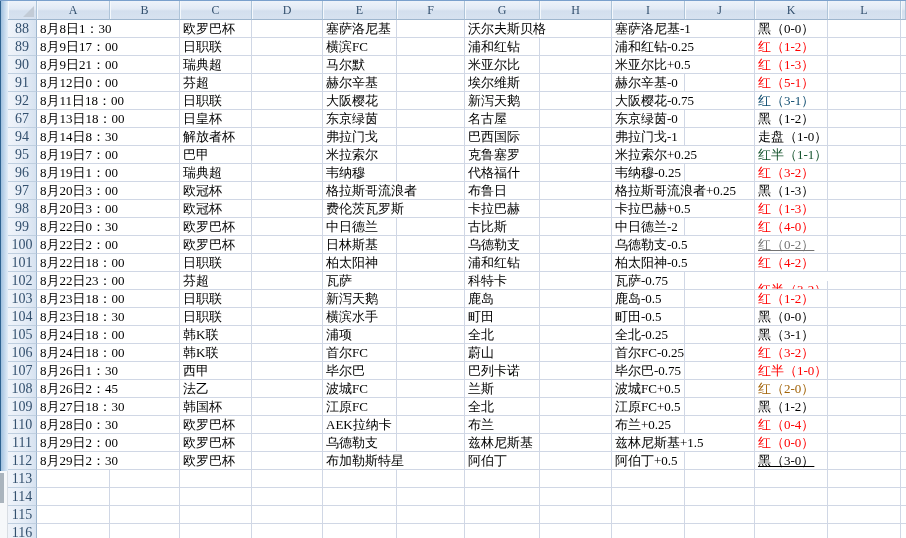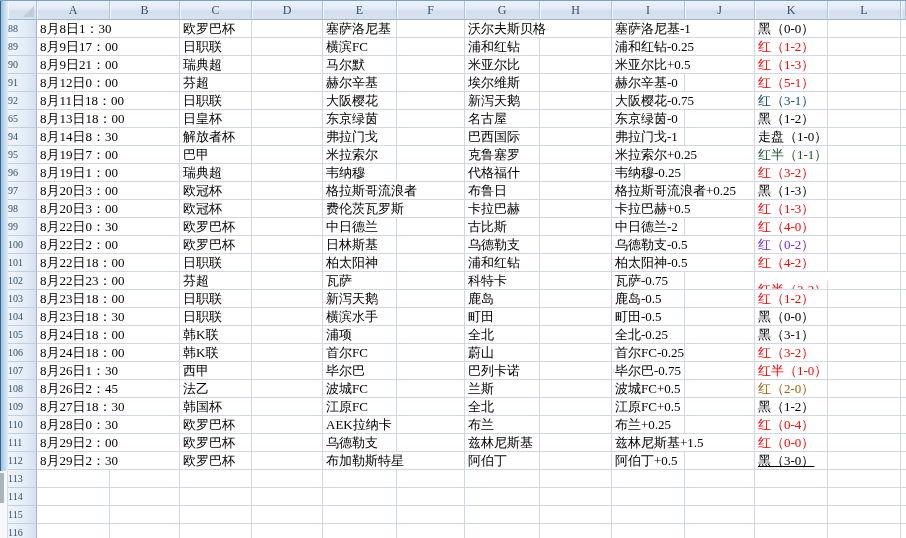--- a/index.html
+++ b/index.html
@@ -66,22 +66,22 @@
     font-size: 12px;
     text-align: center;
     line-height: 18px;
     box-shadow: inset 1px 0 0 #f4f8fc;
   }
   .rowhdr {
     background: linear-gradient(to right, #f0f4fa 0%, #e4ecf6 60%, #d6e2f0 100%);
     border-right: 1px solid #9eb6ce;
     border-bottom: 1px solid #bfcfe0;
     color: #33506e;
-    font-size: 10px;
-    text-align: left;
+    font-size: 14px;
+    text-align: center;
     line-height: 17px;
   }
   .corner { position: relative; }
   .corner .tri {
     position: absolute; right: 2px; bottom: 2px;
     width: 0; height: 0;
     border-left: 11px solid transparent;
     border-bottom: 11px solid #c2cbd6;
   }
   .sliver { background: #ffffff; border-bottom: 1px solid #d0d7e5; }
@@ -175,21 +175,21 @@
       <div class="cell"></div>
       <div class="cell">大阪樱花</div>
       <div class="cell"></div>
       <div class="cell">新泻天鹅</div>
       <div class="cell"></div>
       <div class="cell overflow">大阪樱花-0.75</div>
       <div class="cell"></div>
       <div class="cell" style="color: #0c4a6e;">红（3-1）</div>
       <div class="cell"></div>
       <div class="sliver"></div>
-      <div class="rowhdr">65</div>
+      <div class="rowhdr">67</div>
       <div class="cell overflow">8月13日18：00</div>
       <div class="cell"></div>
       <div class="cell">日皇杯</div>
       <div class="cell"></div>
       <div class="cell">东京绿茵</div>
       <div class="cell"></div>
       <div class="cell">名古屋</div>
       <div class="cell"></div>
       <div class="cell">东京绿茵-0</div>
       <div class="cell"></div>
@@ -284,21 +284,21 @@
       <div class="cell overflow">8月22日2：00</div>
       <div class="cell"></div>
       <div class="cell">欧罗巴杯</div>
       <div class="cell"></div>
       <div class="cell">日林斯基</div>
       <div class="cell"></div>
       <div class="cell">乌德勒支</div>
       <div class="cell"></div>
       <div class="cell overflow">乌德勒支-0.5</div>
       <div class="cell"></div>
-      <div class="cell" style="color: #6d28d9;">红（0-2）</div>
+      <div class="cell" style="color: #737373; text-decoration: underline;">红（0-2）</div>
       <div class="cell"></div>
       <div class="sliver"></div>
       <div class="rowhdr">101</div>
       <div class="cell overflow">8月22日18：00</div>
       <div class="cell"></div>
       <div class="cell">日职联</div>
       <div class="cell"></div>
       <div class="cell">柏太阳神</div>
       <div class="cell"></div>
       <div class="cell">浦和红钻</div>

